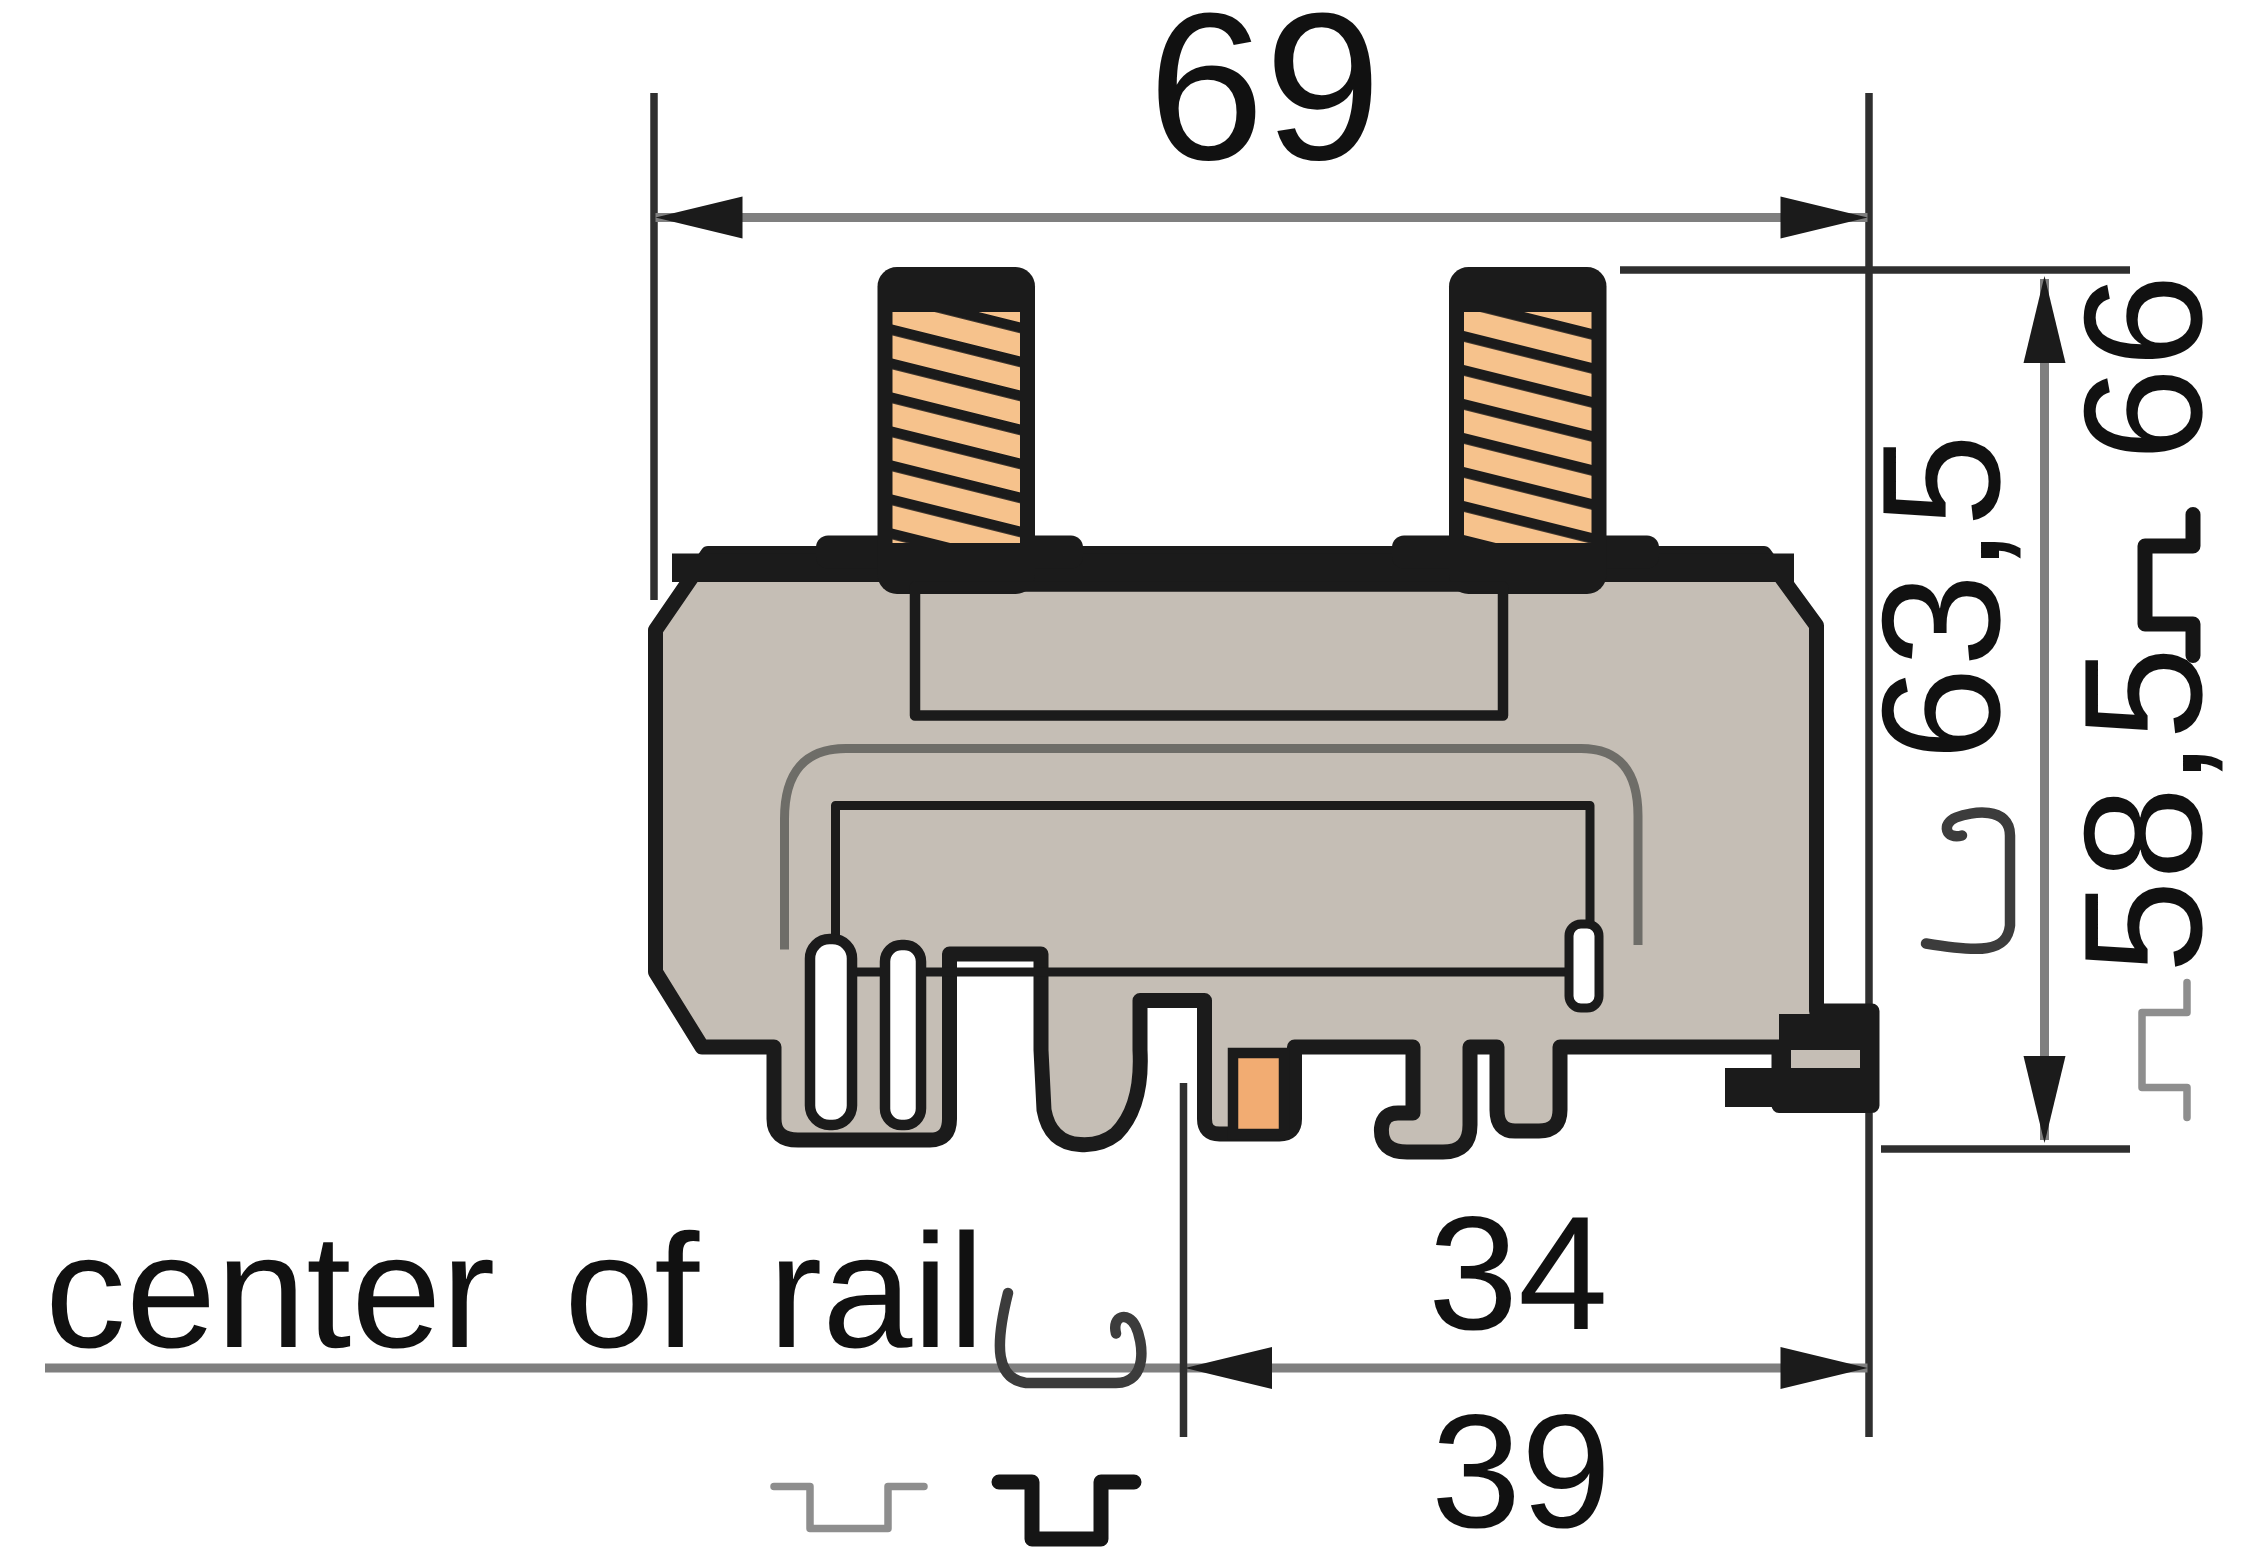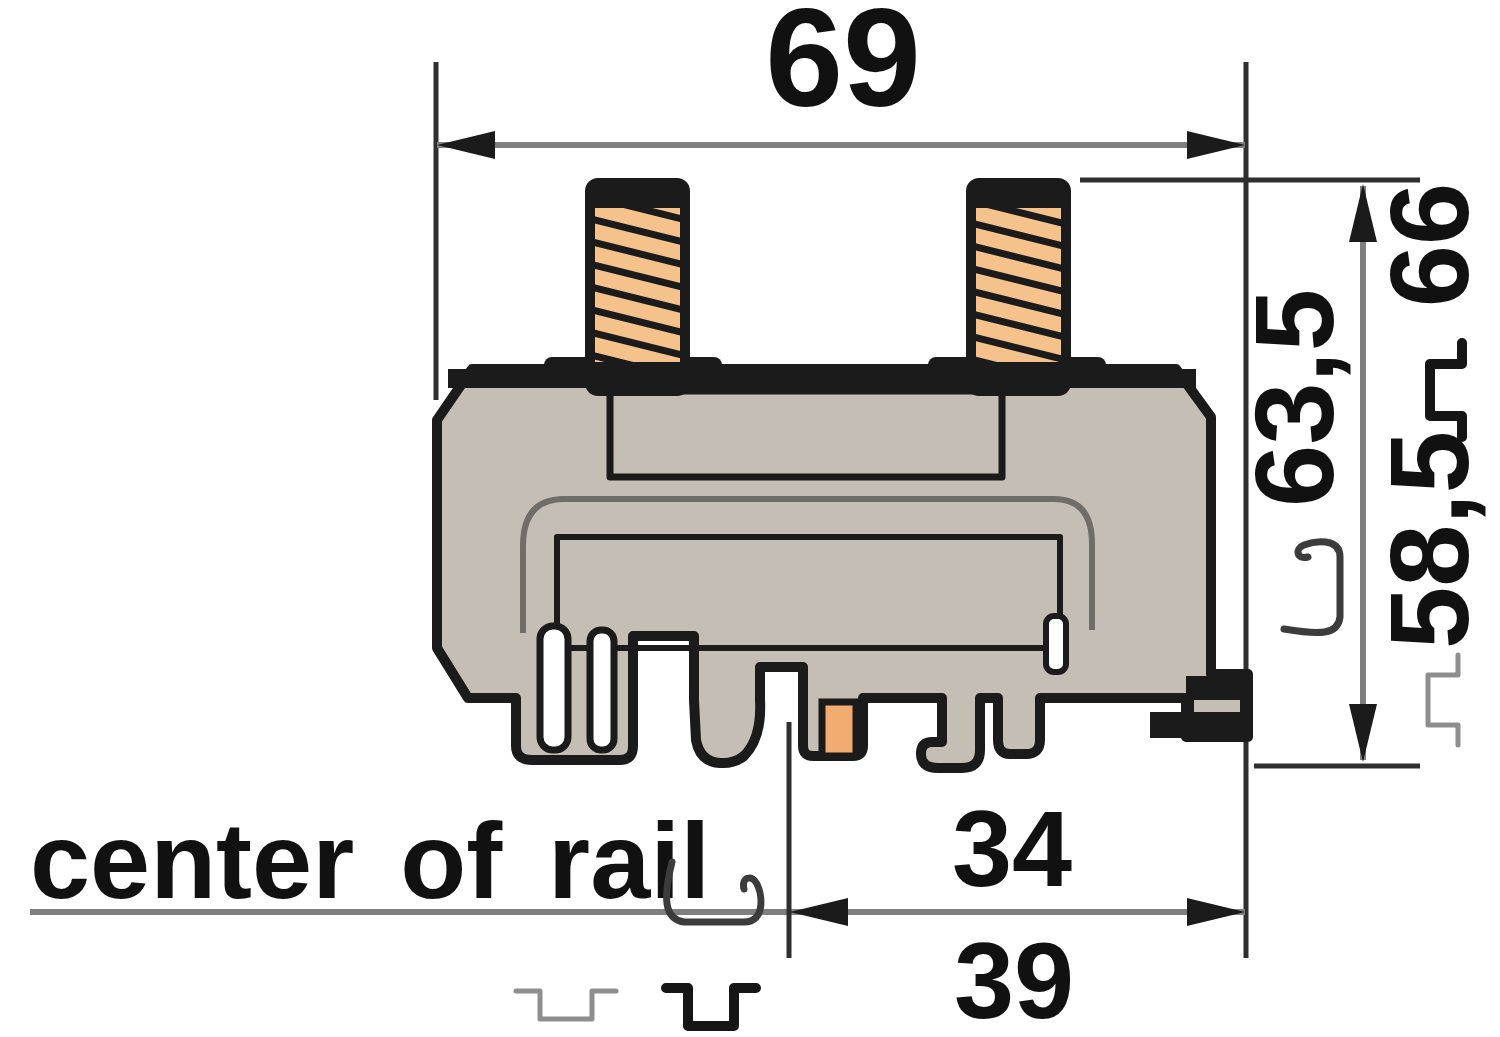--- a/index.html
+++ b/index.html
@@ -1,16 +1,16 @@
 <!DOCTYPE html>
 <html style="--c-background: #FFFFFF; --c-body: #C5BEB5; --c-outline: #1B1B1B; --c-contour: #6E6D68; --c-thread: #F6C28C; --c-pad: #F2AC72; --c-dim_line: #7F7F7F; --c-ext_line: #2F2F2F; --c-text: #111111; --c-rail_gray: #8E8E8E;"><head>
 <meta charset="utf-8">
 <style>
   html,body{margin:0;padding:0;background:var(--c-background,#fff);}
-  .stage{width:1500px;height:1037px;position:relative;background:var(--c-background,#fff);font-weight:bold;}
+  .stage{width:1500px;height:1037px;position:relative;background:var(--c-background,#fff);}
   svg{display:block}
   svg text{font-family:"Liberation Sans","DejaVu Sans",sans-serif;fill:var(--c-text,#111);}
   .dim-num{font-size:108px;}
   .dim-num-lg{font-size:140px;}
   .dim-num-side{font-size:112px;}
   .note-text{font-size:108px;word-spacing:16px;}
   .ext-line{stroke:var(--c-ext_line,#2f2f2f);stroke-width:5;fill:none;}
   .dim-line{stroke:var(--c-dim_line,#7f7f7f);stroke-width:6;fill:none;}
   .arrow{fill:var(--c-outline,#1b1b1b);stroke:none;}
   .body-fill{fill:var(--c-body,#C5BEB5);stroke:var(--c-outline,#1b1b1b);stroke-width:10;stroke-linejoin:round;}

